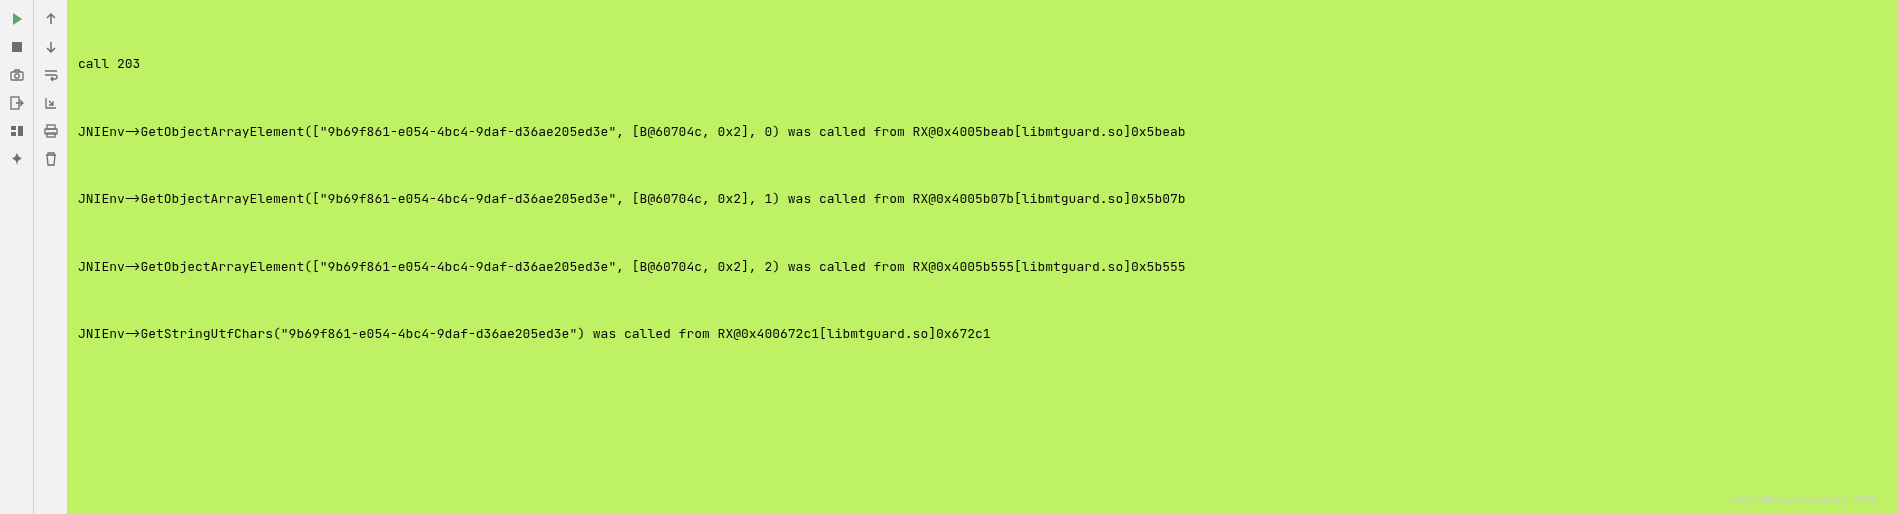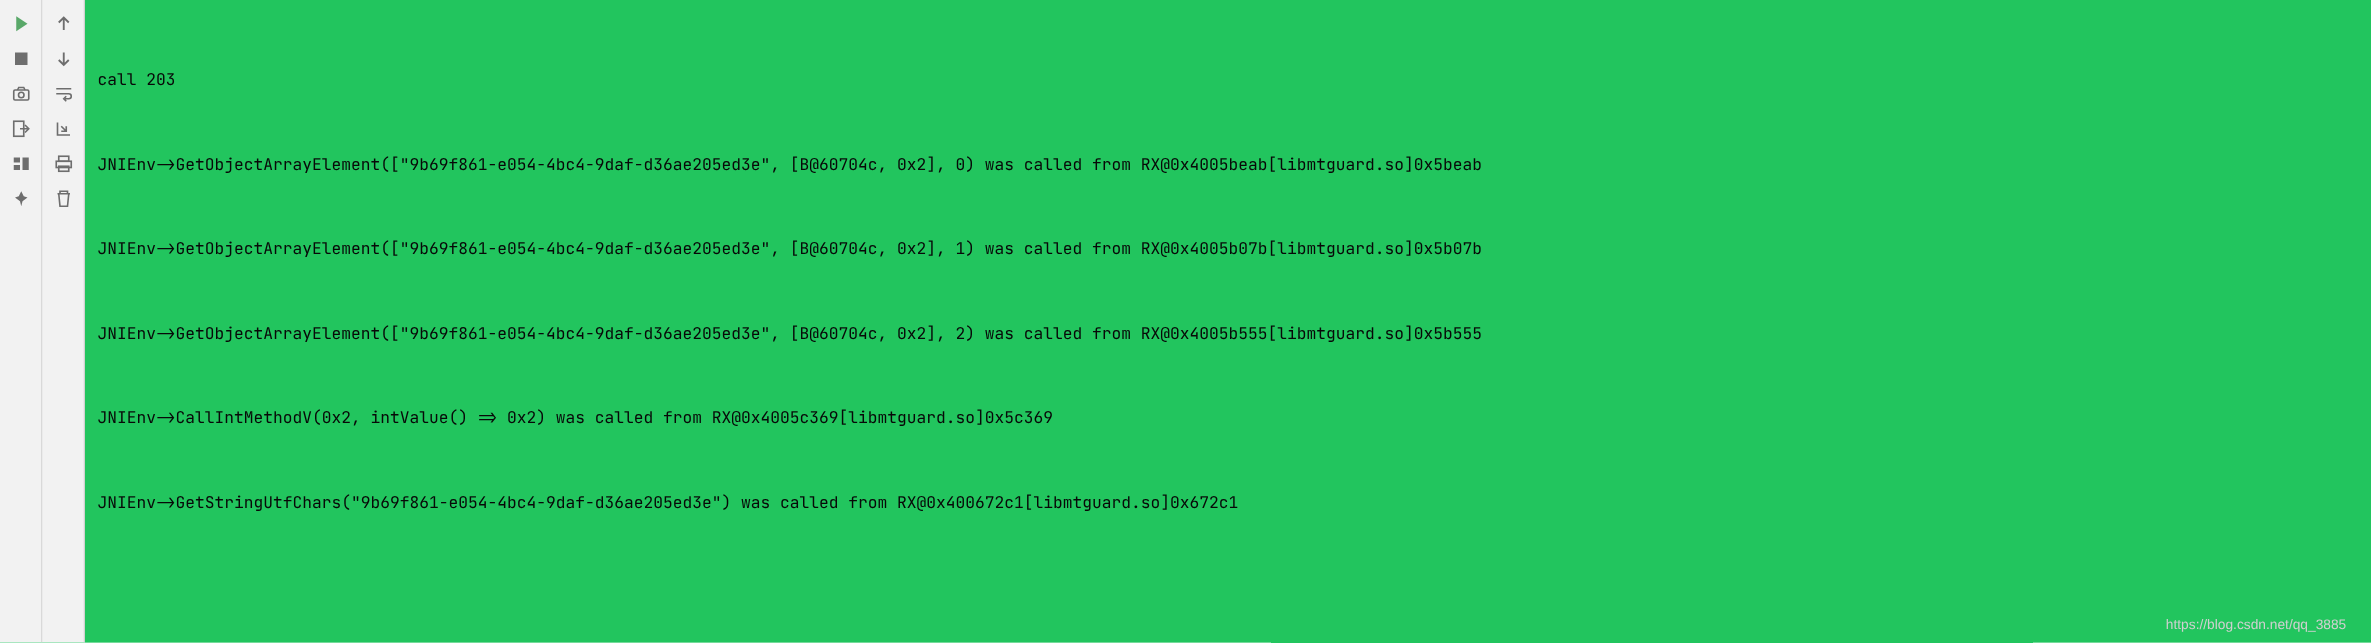--- a/index.html
+++ b/index.html
@@ -44,21 +44,21 @@
       background: #f2f2f2;
       border-right: 1px solid #d1d1d1;
       display: flex;
       flex-direction: column;
       align-items: center;
       padding-top: 8px;
       gap: 6px;
     }
     .console {
       flex: 1;
-      background: #22c55e;
+      background: #bef264;
       padding: 8px 0 8px 10px;
       overflow: hidden;
       white-space: pre;
       line-height: 22.5px;
       color: #080808;
       font-family: "JetBrains Mono", "Consolas", "Courier New", monospace;
       letter-spacing: 0;
     }
     .console-line {
       display: block;
@@ -151,28 +151,27 @@
         <path d="M3 4 L13 4 M5 4 L5 2 L11 2 L11 4 M4 4 L5 14 L11 14 L12 4"></path>
       </svg>
   </div>
 </div>
 
 <div class="console">
   <span class="console-line">call 203</span>
   <span class="console-line">JNIEnv-&gt;GetObjectArrayElement(["9b69f861-e054-4bc4-9daf-d36ae205ed3e", [B@60704c, 0x2], 0) was called from RX@0x4005beab[libmtguard.so]0x5beab</span>
   <span class="console-line">JNIEnv-&gt;GetObjectArrayElement(["9b69f861-e054-4bc4-9daf-d36ae205ed3e", [B@60704c, 0x2], 1) was called from RX@0x4005b07b[libmtguard.so]0x5b07b</span>
   <span class="console-line">JNIEnv-&gt;GetObjectArrayElement(["9b69f861-e054-4bc4-9daf-d36ae205ed3e", [B@60704c, 0x2], 2) was called from RX@0x4005b555[libmtguard.so]0x5b555</span>
-  <span class="console-line">JNIEnv-&gt;CallIntMethodV(0x2, intValue() =&gt; 0x2) was called from RX@0x4005c369[libmtguard.so]0x5c369</span>
   <span class="console-line">JNIEnv-&gt;GetStringUtfChars("9b69f861-e054-4bc4-9daf-d36ae205ed3e") was called from RX@0x400672c1[libmtguard.so]0x672c1</span>
   
   
   
   
   
   
   
   
   
   
   
 </div>
 
-<div class="watermark">https://blog.csdn.net/qq_3885</div>
+<div class="watermark">csdn://blog.csdn.net/qq_3885</div>
 
 </body></html>

